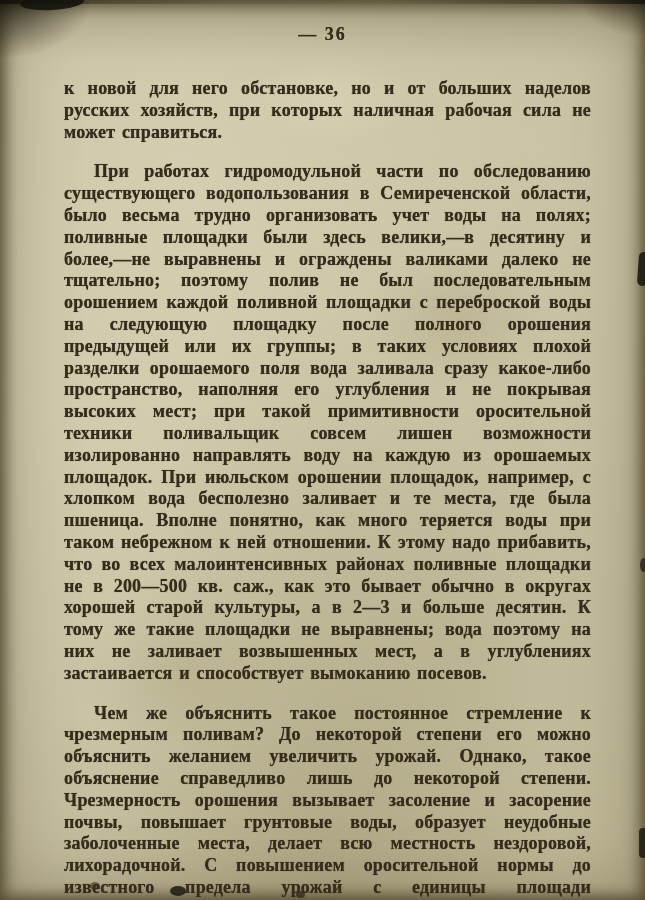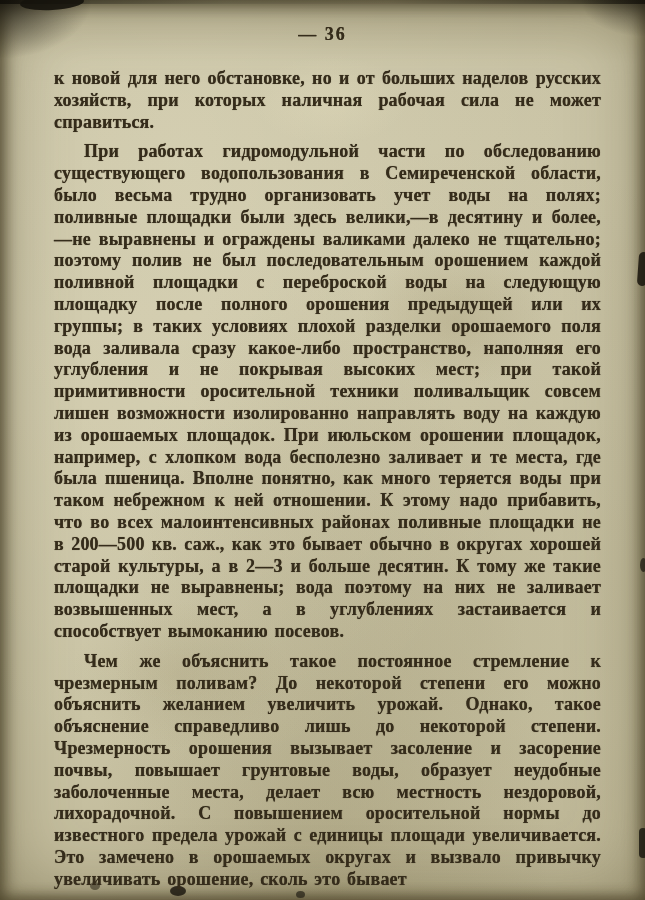--- a/index.html
+++ b/index.html
@@ -50,21 +50,21 @@
     left: 46px;
     right: 36px;
     text-align: justify;
     font-size: 18px;
     font-weight: bold;
     line-height: 21.8px;
     letter-spacing: 0.2px;
     word-spacing: 2px;
     text-shadow: 0 0 0.7px rgba(53,44,27,0.85);
   }
-  .para { margin: 8px; }
+  .para { margin: 18px; }
   .para.indent { text-indent: 30px; }
 
   
   .artifact { position: absolute; pointer-events: none; }
   .a-top-edge {
     top: 0; left: 0; right: 0; height: 4px;
     background: linear-gradient(90deg,
       rgba(18,16,9,0.85) 0%, rgba(18,16,9,0.35) 14%,
       rgba(18,16,9,0.10) 35%, rgba(18,16,9,0.05) 60%,
       rgba(18,16,9,0.35) 88%, rgba(18,16,9,0.75) 100%);

